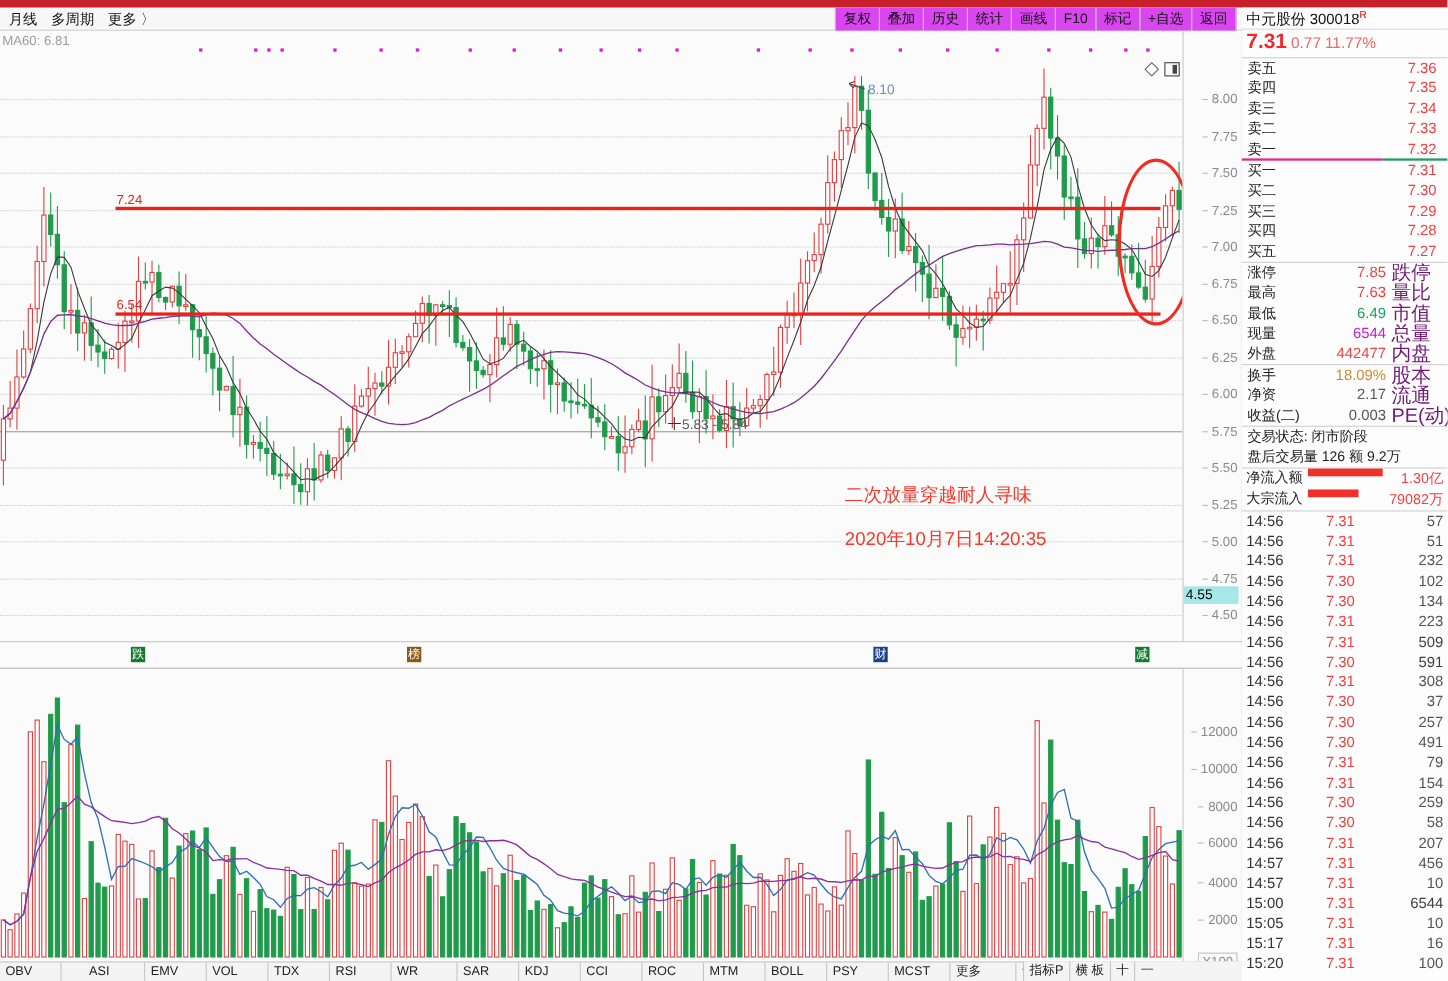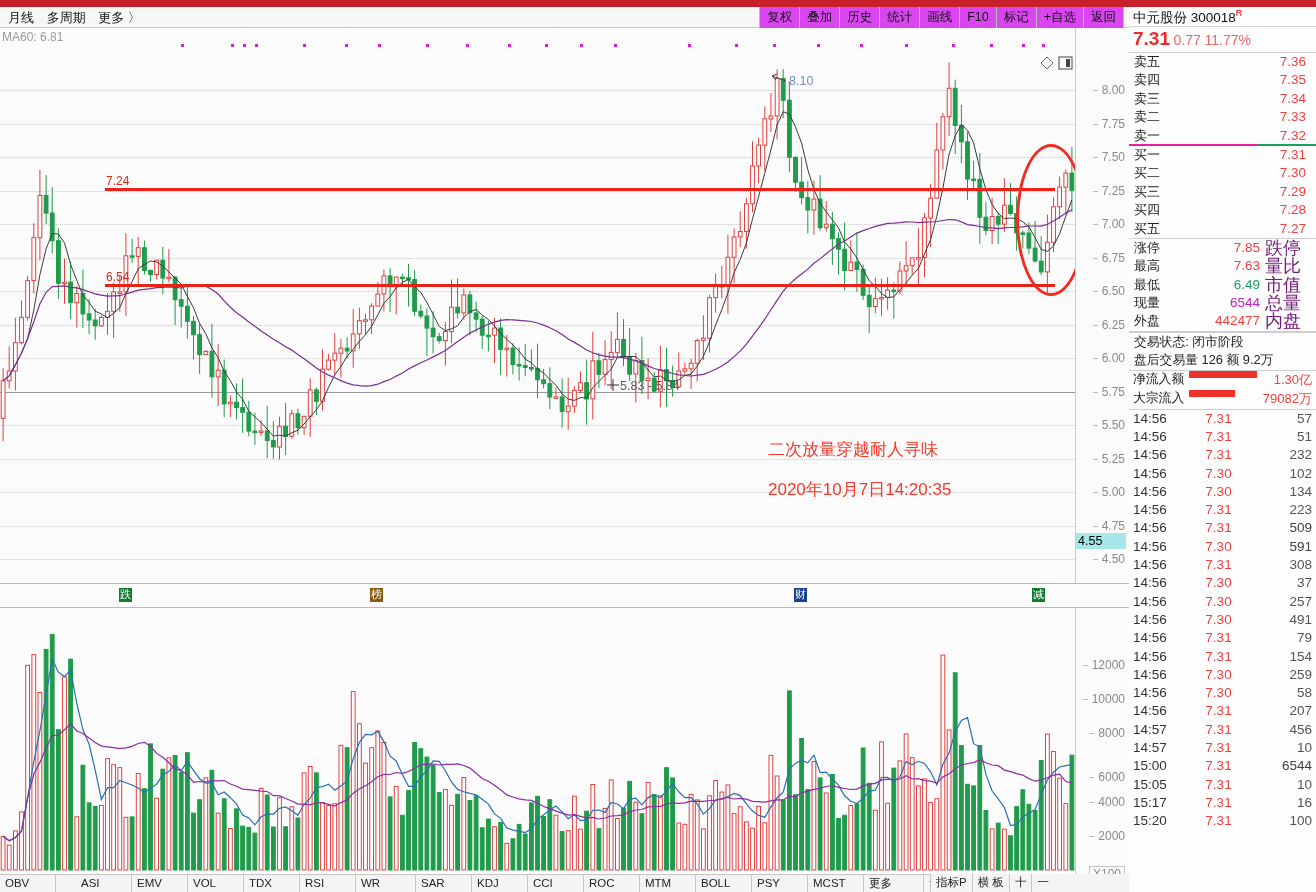--- a/index.html
+++ b/index.html
@@ -783,21 +783,21 @@
           <rect x="1063.9" y="195.6" width="3.8" height="66.4" fill="#ffffff" stroke="#e04040" stroke-width="1"></rect>
           <rect x="1070.0" y="147.2" width="3.8" height="114.8" fill="#1f9b4b" stroke="#1f9b4b" stroke-width="1"></rect>
           <path d="M3.1,228.3 L9.2,232.7 L15.4,229.5 L21.5,223.1 L27.6,189.9 L33.8,153.6 L39.9,123.0 L46.1,86.7 L52.2,51.3 L58.4,64.2 L64.5,68.6 L70.6,62.0 L76.8,95.5 L82.9,121.6 L89.1,136.2 L95.2,162.1 L101.4,191.4 L107.5,179.7 L113.6,179.6 L119.8,172.5 L125.9,174.7 L132.1,177.0 L138.2,180.0 L144.4,184.8 L150.5,180.1 L156.6,176.2 L162.8,166.7 L168.9,163.5 L175.1,156.9 L181.2,162.6 L187.4,153.5 L193.5,162.3 L199.6,170.7 L205.8,175.2 L211.9,174.7 L218.1,186.8 L224.2,184.0 L230.4,189.7 L236.5,195.9 L242.6,207.1 L248.8,209.9 L254.9,216.8 L261.1,208.8 L267.2,206.0 L273.4,206.2 L279.5,200.3 L285.6,199.0 L291.8,202.7 L297.9,207.3 L304.1,196.5 L310.2,190.2 L316.4,179.4 L322.5,178.6 L328.6,176.1 L334.8,182.2 L340.9,178.0 L347.1,172.9 L353.2,150.7 L359.4,134.4 L365.5,126.3 L371.6,126.8 L377.8,123.4 L383.9,133.6 L390.1,148.2 L396.2,152.9 L402.4,166.4 L408.5,178.3 L414.6,178.4 L420.8,168.7 L426.9,162.9 L433.1,152.9 L439.2,153.3 L445.4,162.7 L451.5,174.0 L457.6,181.4 L463.8,183.8 L469.9,185.4 L476.1,186.7 L482.2,191.2 L488.4,196.1 L494.5,205.9 L500.6,210.3 L506.8,219.9 L512.9,222.1 L519.1,223.1 L525.2,224.6 L531.4,220.7 L537.5,211.3 L543.6,206.8 L549.8,201.9 L555.9,198.1 L562.1,203.8 L568.2,210.7 L574.4,206.7 L580.5,212.6 L586.6,211.8 L592.8,202.4 L598.9,202.0 L605.1,204.4 L611.2,194.5 L617.4,196.0 L623.5,200.7 L629.6,191.3 L635.8,190.1 L641.9,196.8 L648.1,189.6 L654.2,186.9 L660.4,189.7 L666.5,182.8 L672.6,175.7 L678.8,183.8 L684.9,189.7 L691.1,189.5 L697.2,195.9 L703.4,206.1 L709.5,200.7 L715.6,191.9 L721.8,191.5 L727.9,188.5 L734.1,185.4 L740.2,187.6 L746.4,195.9 L752.5,203.1 L758.6,207.4 L764.8,209.2 L770.9,198.9 L777.1,189.7 L783.2,184.1 L789.4,161.0 L795.5,155.4 L801.6,152.1 L807.8,154.8 L813.9,147.1 L820.1,164.5 L826.2,164.1 L832.4,171.3 L838.5,177.1 L844.6,187.8 L850.8,193.3 L856.9,195.5 L863.1,190.2 L869.2,183.2 L875.4,182.2 L881.5,169.5 L887.6,169.3 L893.8,173.4 L899.9,168.9 L906.1,153.6 L912.2,156.8 L918.4,153.3 L924.5,155.5 L930.6,163.8 L936.8,176.8 L942.9,156.3 L949.1,145.1 L955.2,123.8 L961.4,112.4 L967.5,109.6 L973.6,135.7 L979.8,138.8 L985.9,166.4 L992.1,183.0 L998.2,190.8 L1004.4,199.5 L1010.5,217.5 L1016.6,216.7 L1022.8,208.9 L1028.9,205.2 L1035.1,201.4 L1041.2,186.4 L1047.4,171.8 L1053.5,164.2 L1059.6,159.0 L1065.8,157.6 L1071.9,156.5 " fill="none" stroke="#2a6fb5" stroke-width="1.2"></path>
           <path d="M3.1,228.3 L9.2,232.7 L15.4,229.5 L21.5,223.1 L27.6,189.9 L33.8,166.0 L39.9,154.4 L46.1,140.3 L52.2,127.6 L58.4,127.0 L64.5,121.8 L70.6,115.9 L76.8,123.0 L82.9,125.5 L89.1,130.1 L95.2,134.4 L101.4,138.1 L107.5,138.8 L113.6,139.7 L119.8,140.7 L125.9,139.8 L132.1,138.4 L138.2,135.5 L144.4,134.3 L150.5,138.2 L156.6,145.4 L162.8,149.3 L168.9,154.7 L175.1,160.7 L181.2,162.9 L187.4,166.6 L193.5,174.3 L199.6,173.5 L205.8,174.1 L211.9,172.5 L218.1,172.8 L224.2,172.5 L230.4,176.0 L236.5,178.2 L242.6,181.1 L248.8,181.6 L254.9,182.4 L261.1,183.2 L267.2,183.5 L273.4,187.7 L279.5,187.6 L285.6,190.5 L291.8,193.0 L297.9,196.1 L304.1,196.1 L310.2,196.8 L316.4,194.8 L322.5,194.9 L328.6,196.3 L334.8,198.0 L340.9,194.6 L347.1,192.0 L353.2,185.2 L359.4,180.9 L365.5,177.8 L371.6,173.8 L377.8,168.7 L383.9,166.4 L390.1,166.5 L396.2,164.5 L402.4,165.3 L408.5,163.5 L414.6,160.3 L420.8,156.9 L426.9,156.1 L433.1,156.0 L439.2,157.0 L445.4,156.3 L451.5,156.3 L457.6,155.9 L463.8,157.5 L469.9,160.1 L476.1,165.3 L482.2,170.5 L488.4,173.3 L494.5,177.3 L500.6,181.8 L506.8,186.9 L512.9,189.0 L519.1,190.9 L525.2,191.8 L531.4,192.4 L537.5,195.1 L543.6,198.5 L549.8,200.6 L555.9,203.1 L562.1,205.1 L568.2,207.1 L574.4,206.7 L580.5,208.4 L586.6,210.1 L592.8,209.3 L598.9,211.0 L605.1,210.0 L611.2,208.0 L617.4,207.6 L623.5,206.9 L629.6,203.8 L635.8,202.0 L641.9,201.5 L648.1,198.9 L654.2,198.5 L660.4,198.4 L666.5,196.0 L672.6,194.9 L678.8,195.3 L684.9,194.9 L691.1,193.1 L697.2,193.3 L703.4,193.3 L709.5,192.5 L715.6,192.3 L721.8,190.5 L727.9,189.3 L734.1,191.0 L740.2,190.4 L746.4,191.1 L752.5,193.4 L758.6,193.6 L764.8,194.1 L770.9,192.8 L777.1,191.8 L783.2,192.0 L789.4,188.2 L795.5,189.0 L801.6,184.8 L807.8,183.1 L813.9,181.4 L820.1,180.3 L826.2,178.5 L832.4,177.5 L838.5,179.4 L844.6,180.5 L850.8,181.5 L856.9,181.1 L863.1,178.1 L869.2,176.2 L875.4,175.3 L881.5,172.1 L887.6,171.1 L893.8,171.7 L899.9,171.0 L906.1,167.7 L912.2,171.0 L918.4,170.6 L924.5,172.6 L930.6,173.2 L936.8,175.1 L942.9,169.0 L949.1,165.8 L955.2,160.7 L961.4,157.1 L967.5,155.5 L973.6,154.6 L979.8,151.6 L985.9,154.8 L992.1,157.0 L998.2,157.7 L1004.4,162.1 L1010.5,163.7 L1016.6,165.6 L1022.8,167.1 L1028.9,170.6 L1035.1,173.2 L1041.2,171.9 L1047.4,169.7 L1053.5,167.1 L1059.6,166.1 L1065.8,173.5 L1071.9,174.8 " fill="none" stroke="#8a2fa0" stroke-width="1.2"></path>
         </svg>
       <div class="yaxis">
         <div id="vyticks">
             <div class="ytick" style="top: 57.0769px;">12000</div>
             <div class="ytick" style="top: 91.2308px;">10000</div>
             <div class="ytick" style="top: 125.385px;">8000</div>
-            <div class="ytick" style="top: 169px; margin-left: 13px;">6000</div>
+            <div class="ytick" style="top: 158px; margin-left: 13px;">6000</div>
             <div class="ytick" style="top: 193.692px;">4000</div>
             <div class="ytick" style="top: 227.846px;">2000</div>
           </div>
       </div>
     </div>
 
     <div class="x100">X100</div>
 
     <div class="marquee"><svg id="mqsvg" width="1129" height="12">
           <rect x="0" y="1" width="5" height="9" fill="#1f9b4b" stroke="#1f9b4b" stroke-width="1"></rect>
@@ -1065,20 +1065,37 @@
           <div class="val purple">6544</div>
           <div class="lab2">总量</div>
         </div>
         <div class="qrow">
           <div class="lab">外盘</div>
           <div class="val red">442477</div>
           <div class="lab2">内盘</div>
         </div>
       </div>
     <div class="sep" style="height:1px;"></div>
+    <div id="stats2">
+        <div class="qrow">
+          <div class="lab">换手</div>
+          <div class="val orange">18.09%</div>
+          <div class="lab2">股本</div>
+        </div>
+        <div class="qrow">
+          <div class="lab">净资</div>
+          <div class="val grey">2.17</div>
+          <div class="lab2">流通</div>
+        </div>
+        <div class="qrow">
+          <div class="lab">收益(二)</div>
+          <div class="val grey">0.003</div>
+          <div class="lab2">PE(动)</div>
+        </div>
+      </div>
     <div class="sep" style="height:1px;"></div>
 
     <div class="statrow">交易状态: 闭市阶段</div>
     <div class="statrow">盘后交易量 126 额 9.2万</div>
     <div class="sep" style="height:1px;"></div>
 
     <div id="flows">
         <div class="flowrow">
           <div class="lab">净流入额</div>
           <div class="flowbar" style="width:68px"></div>

